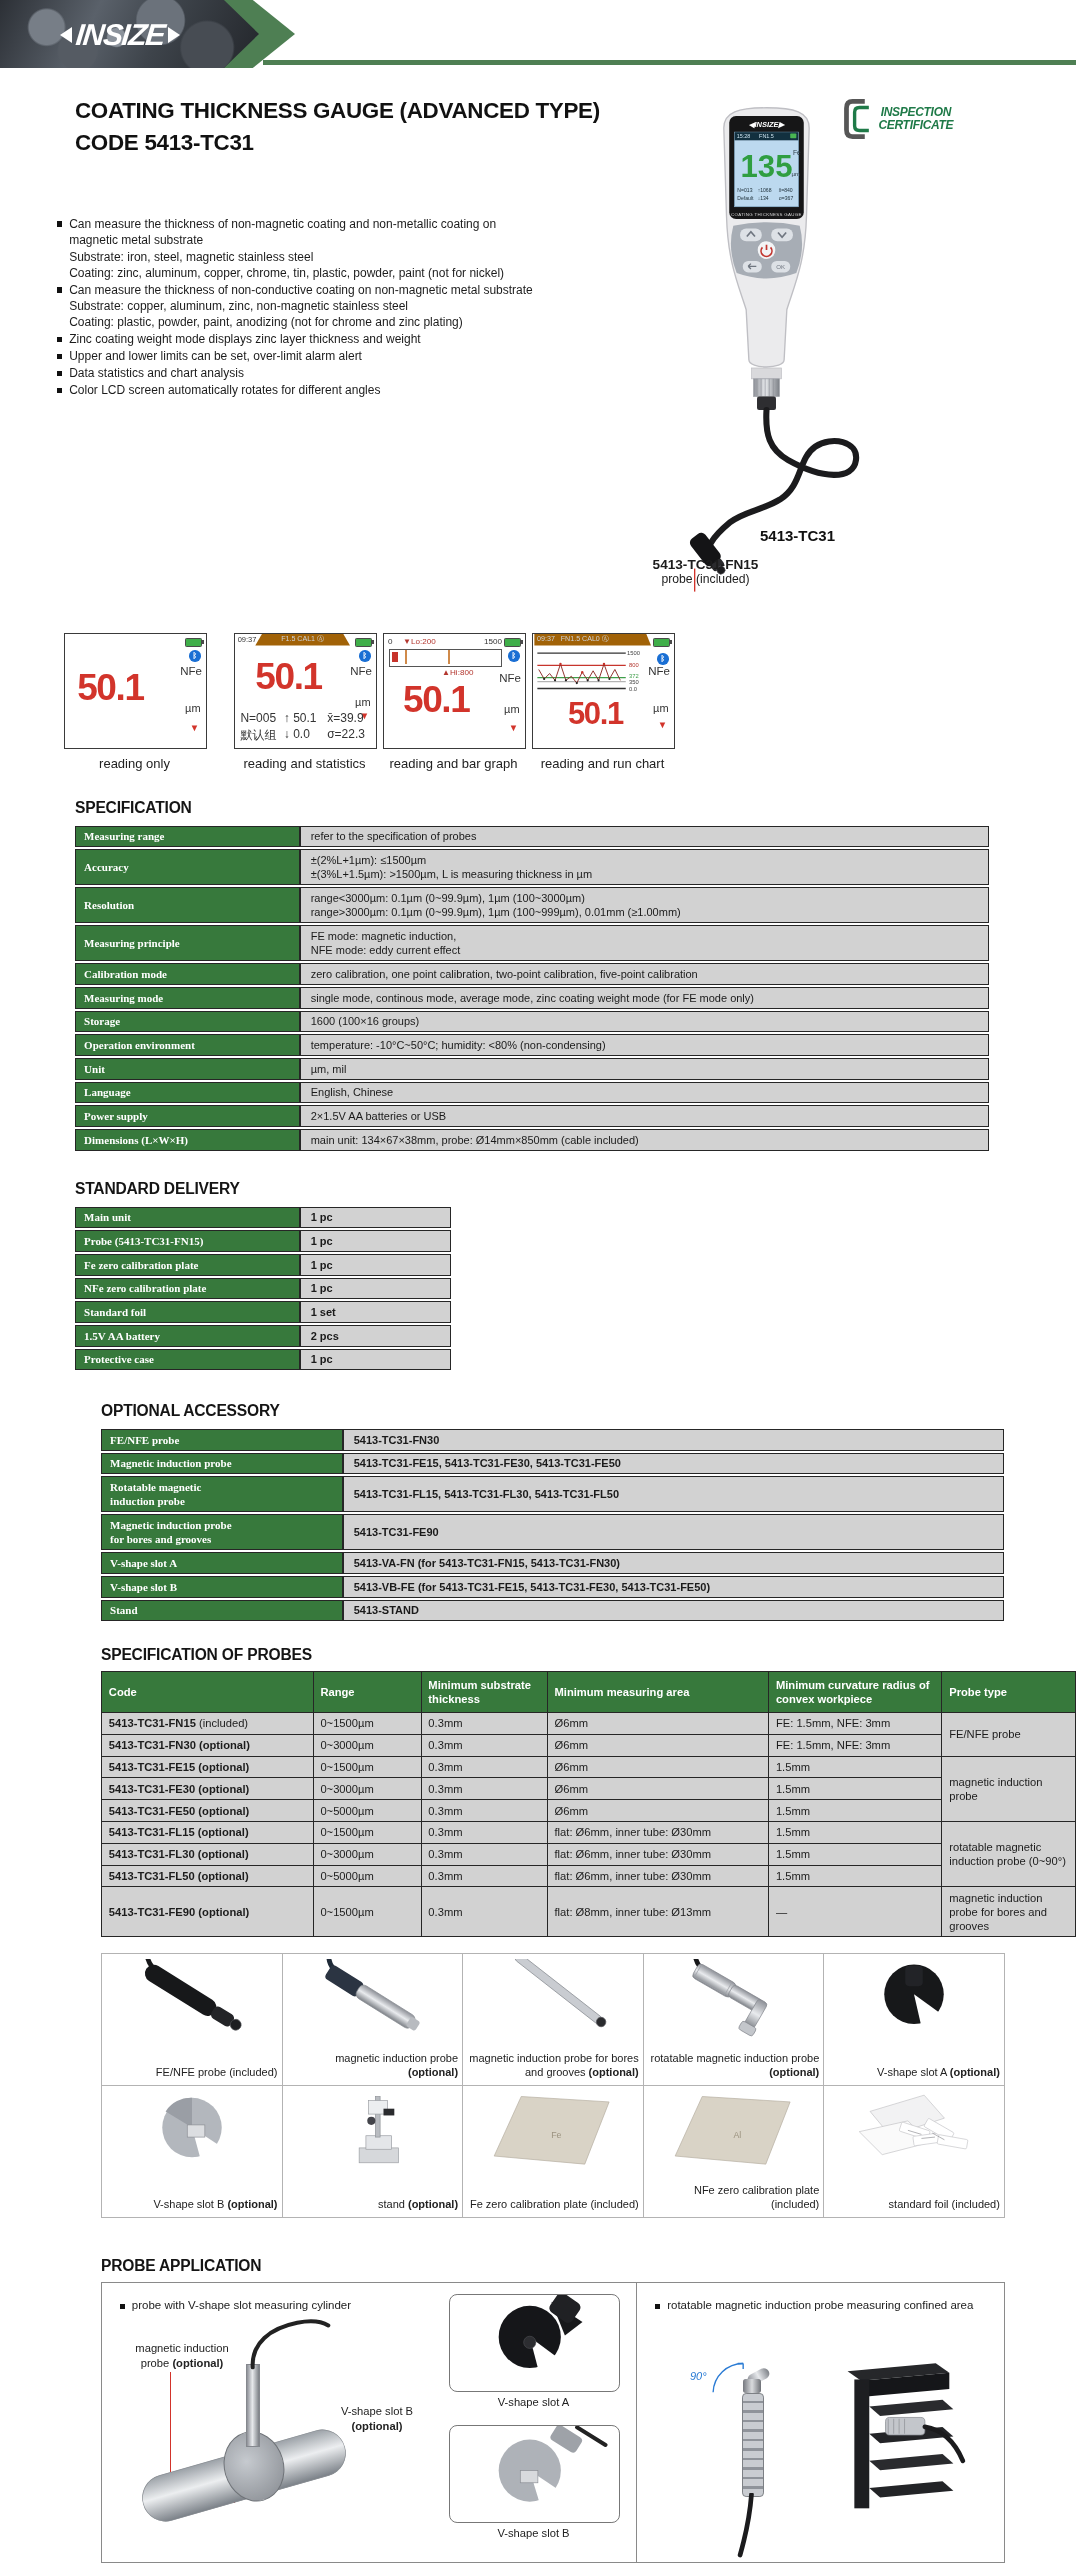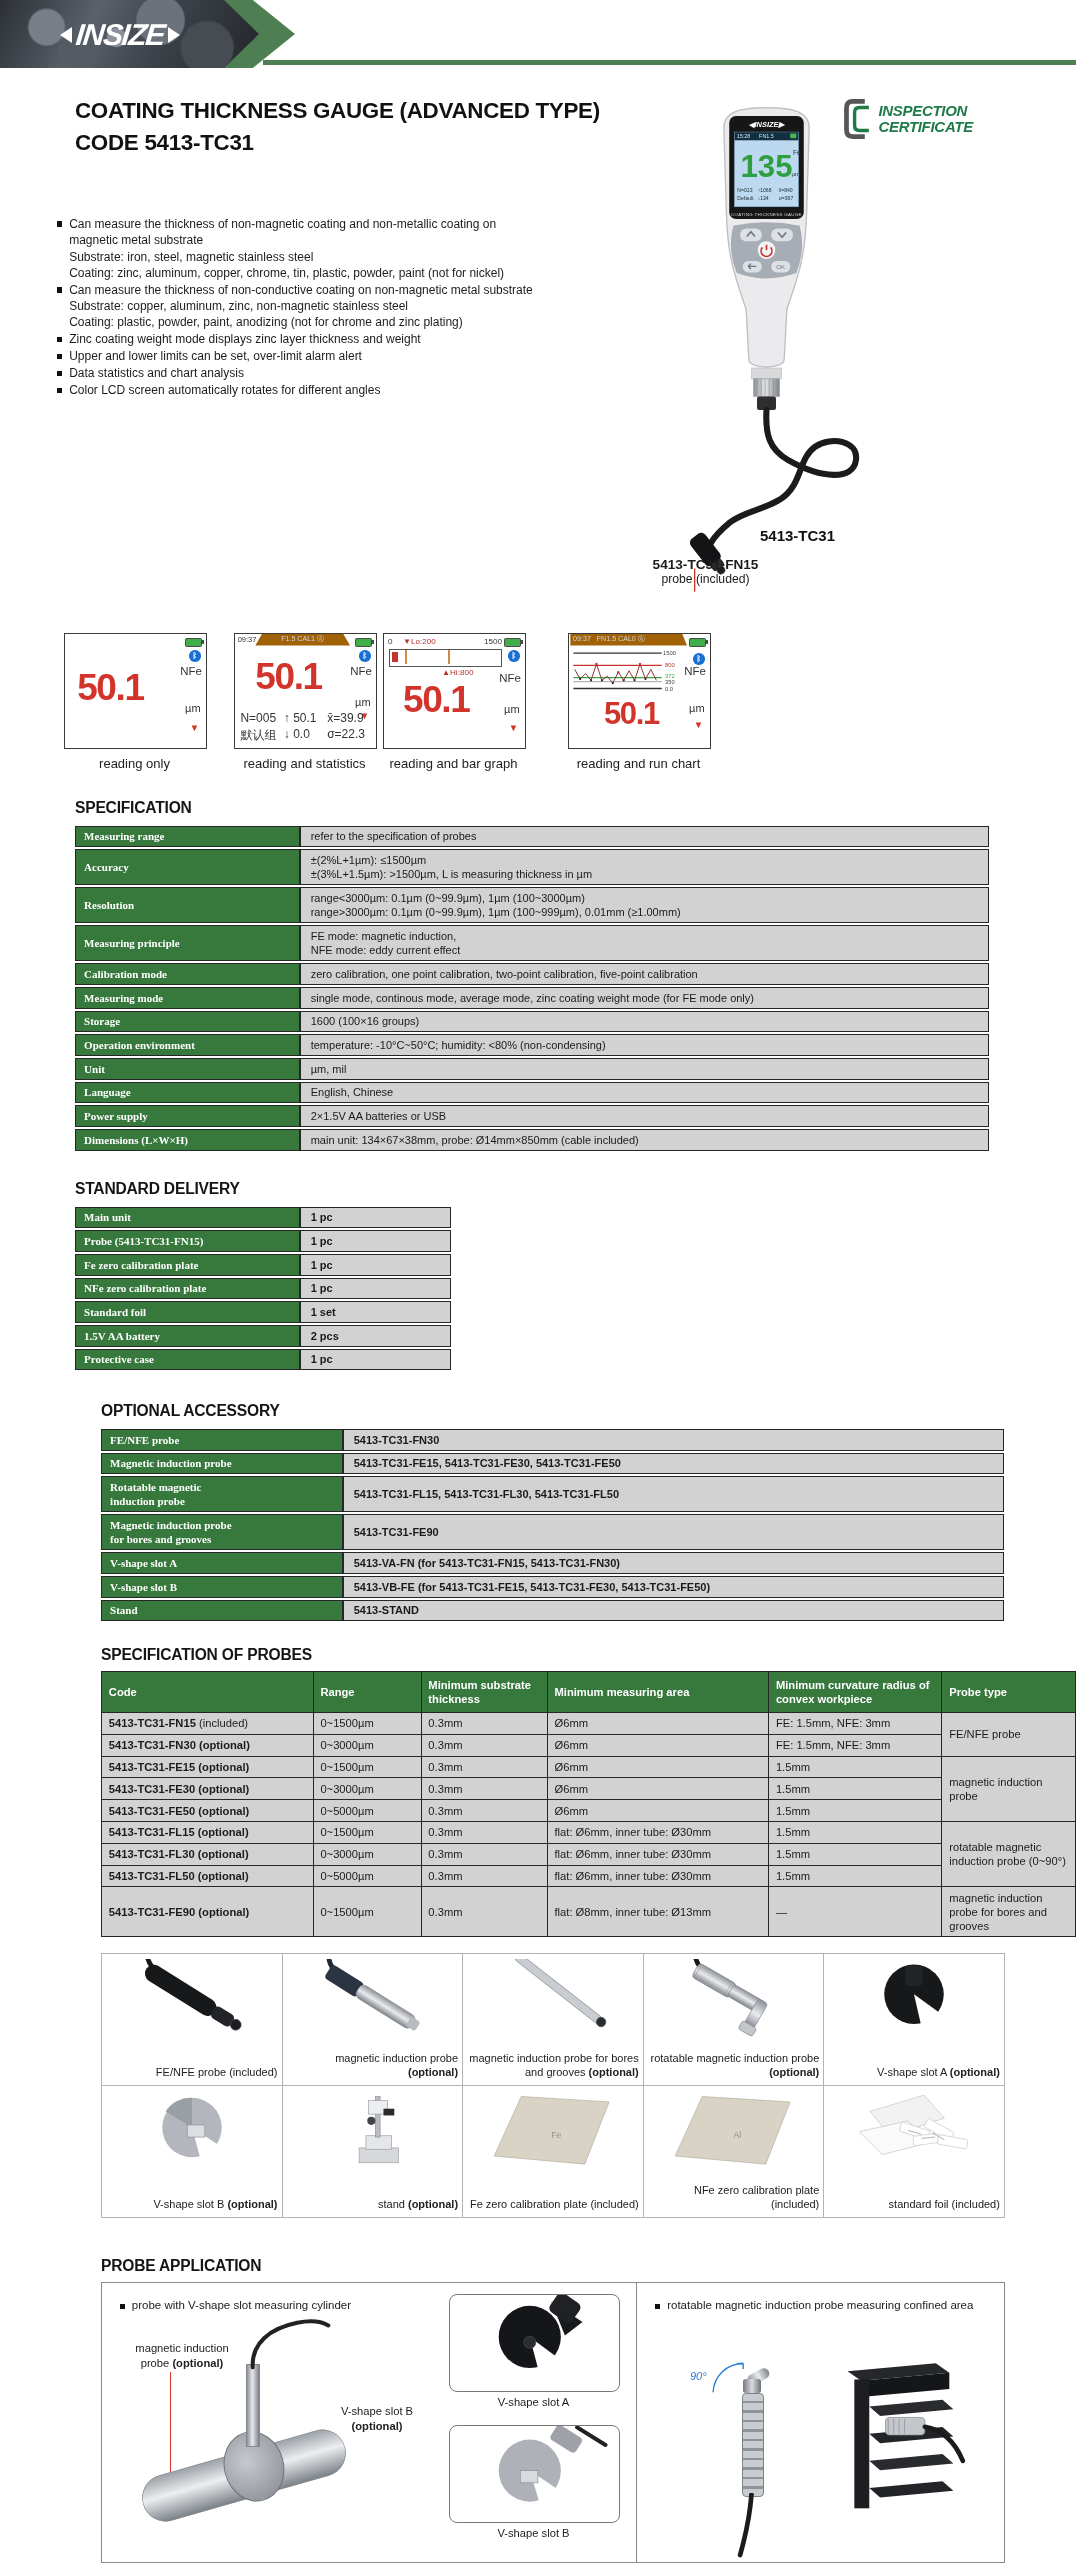--- a/index.html
+++ b/index.html
@@ -24,21 +24,21 @@
   .tri-l{border-right:12.2px solid #fff;}
   .tri-r{border-left:12.2px solid #fff;}
   .hdr-line{position:absolute;left:263px;right:0;top:60px;height:4.7px;background:#4e7f53;}
 
   
   .top-area{position:relative;height:705px;}
   .title-block{position:absolute;left:75px;top:27px;}
   .title-line{font-size:22.4px;font-weight:bold;letter-spacing:-0.3px;line-height:1.45;color:#111;}
 
   .badge{position:absolute;left:843px;top:30px;display:flex;align-items:center;gap:5.4px;}
-  .badge-text div{color:#1f7a48;font-weight:bold;font-style:italic;font-size:15px;letter-spacing:-0.3px;line-height:1.08;}
+  .badge-text div{color:#1f7a48;font-weight:bold;font-style:italic;font-size:12px;letter-spacing:-0.3px;line-height:1.08;text-align:center;}
 
   .features{position:absolute;left:57px;top:148px;width:488px;}
   .feature-item{display:flex;margin-bottom:0.7px;}
   .bullet-sq{flex:0 0 5.4px;width:5.4px;height:5.4px;background:#111;margin:5.4px 6.8px 0 0;}
   .feature-text{font-size:12px;line-height:16.3px;}
   .feature-sub{font-size:12px;line-height:16.3px;}
 
   
   .product-fig{position:absolute;left:624px;top:33px;width:285px;height:536px;}
   .model-label{position:absolute;left:136px;top:426px;font-size:15px;font-weight:bold;color:#111;}
@@ -312,21 +312,21 @@
       </div>
       <div class="hi-lbl"><span style="color:#b3362e;">▲Hi:800</span></div>
       <div class="mode-lbl" style="top:38px;">NFe</div>
       <div class="big-val" style="left:19px;top:45px;">50.1</div>
       <div class="unit-lbl" style="top:69px;">µm</div>
       <div class="dn-tri" style="top:88px;">▼</div>
     </div>
     <div class="scr-caption">reading and bar graph</div>
   </div>
 
-  <div class="screen-block" style="left:532px;top:565px;margin-left:36px;">
+  <div class="screen-block" style="left:532px;top:565px;">
     <div class="screen">
       <div class="statbar" style="left:1.4px;right:23px;clip-path:polygon(0 0,96% 0,100% 100%,0 100%);text-align:left;padding-left:2.7px;">
         <span>09:37</span>&nbsp;&nbsp;
         <span>FN1.5 CAL0 Ⓐ</span>
       </div>
       <div class="battery"></div>
       <div class="bt" style="top:19px;">ᛒ</div>
       <svg class="runchart" width="102" height="45" viewBox="0 0 150 66">
         <line x1="2" y1="6" x2="132" y2="6" stroke="#333" stroke-width="2"></line>
         <line x1="2" y1="24" x2="132" y2="24" stroke="#c7342c" stroke-width="1.6"></line>

